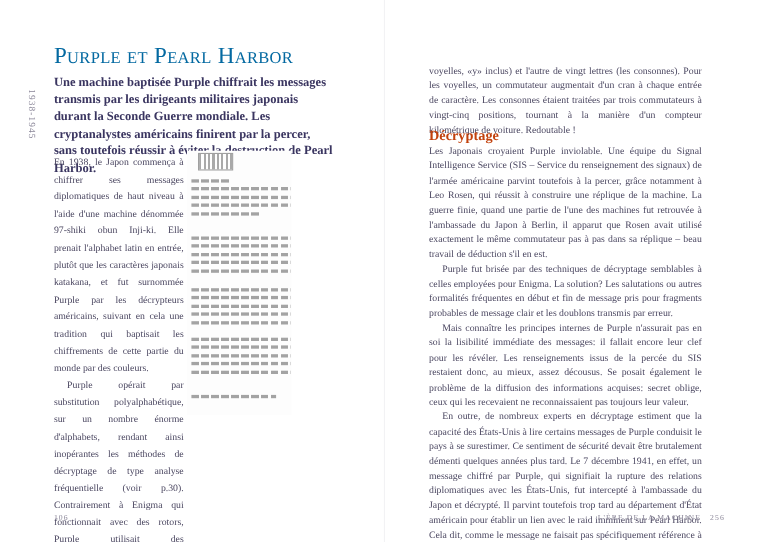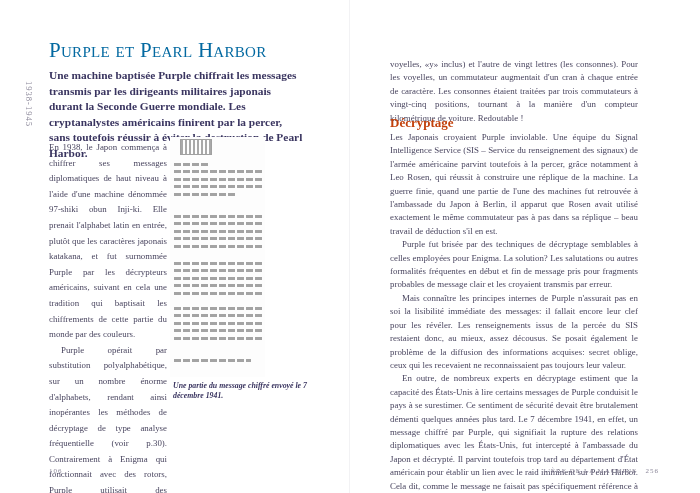--- a/index.html
+++ b/index.html
@@ -79,35 +79,34 @@
         <div class="doc-line"></div>
         <div class="doc-line"></div>
         <div class="doc-line"></div>
         <div class="doc-line"></div>
       </div>
       <div class="doc-block" style="top:222px">
         <div class="doc-line" style="width:85%"></div>
       </div>
     </div>
   </div>
-  <div class="caption">Une partie du message chiffré envoyé le 7 décembre 1941.</div>
 
   <div class="folio-left">106</div>
 </div>
 
 <div class="gutter"></div>
 
 <div class="page page-right">
   <div class="r-text r-top">
     <p>voyelles, «y» inclus) et l'autre de vingt lettres (les consonnes). Pour les voyelles, un commutateur augmentait d'un cran à chaque entrée de caractère. Les consonnes étaient traitées par trois commutateurs à vingt-cinq positions, tournant à la manière d'un compteur kilométrique de voiture. Redoutable !</p>
   </div>
   <div class="subhead">Décryptage</div>
   <div class="r-text r-main">
     <p>Les Japonais croyaient Purple inviolable. Une équipe du Signal Intelligence Service (SIS – Service du renseignement des signaux) de l'armée américaine parvint toutefois à la percer, grâce notamment à Leo Rosen, qui réussit à construire une réplique de la machine. La guerre finie, quand une partie de l'une des machines fut retrouvée à l'ambassade du Japon à Berlin, il apparut que Rosen avait utilisé exactement le même commutateur pas à pas dans sa réplique – beau travail de déduction s'il en est.</p>
-    <p>Purple fut brisée par des techniques de décryptage semblables à celles employées pour Enigma. La solution? Les salutations ou autres formalités fréquentes en début et fin de message pris pour fragments probables de message clair et les croyaient transmis par erreur.</p>
+    <p>Purple fut brisée par des techniques de décryptage semblables à celles employées pour Enigma. La solution? Les salutations ou autres formalités fréquentes en début et fin de message pris pour fragments probables de message clair et les doublons transmis par erreur.</p>
     <p>Mais connaître les principes internes de Purple n'assurait pas en soi la lisibilité immédiate des messages: il fallait encore leur clef pour les révéler. Les renseignements issus de la percée du SIS restaient donc, au mieux, assez décousus. Se posait également le problème de la diffusion des informations acquises: secret oblige, ceux qui les recevaient ne reconnaissaient pas toujours leur valeur.</p>
     <p>En outre, de nombreux experts en décryptage estiment que la capacité des États-Unis à lire certains messages de Purple conduisit le pays à se surestimer. Ce sentiment de sécurité devait être brutalement démenti quelques années plus tard. Le 7 décembre 1941, en effet, un message chiffré par Purple, qui signifiait la rupture des relations diplomatiques avec les États-Unis, fut intercepté à l'ambassade du Japon et décrypté. Il parvint toutefois trop tard au département d'État américain pour établir un lien avec le raid imminent sur Pearl Harbor. Cela dit, comme le message ne faisait pas spécifiquement référence à l'attaque, il semble peu probable qu'elle ait pu être parée à temps.</p>
   </div>
   <div class="folio-right">
     <span>L'ÈRE DE LA MACHINE</span>
     &nbsp;
     <span>256</span>
   </div>
 </div>
 

